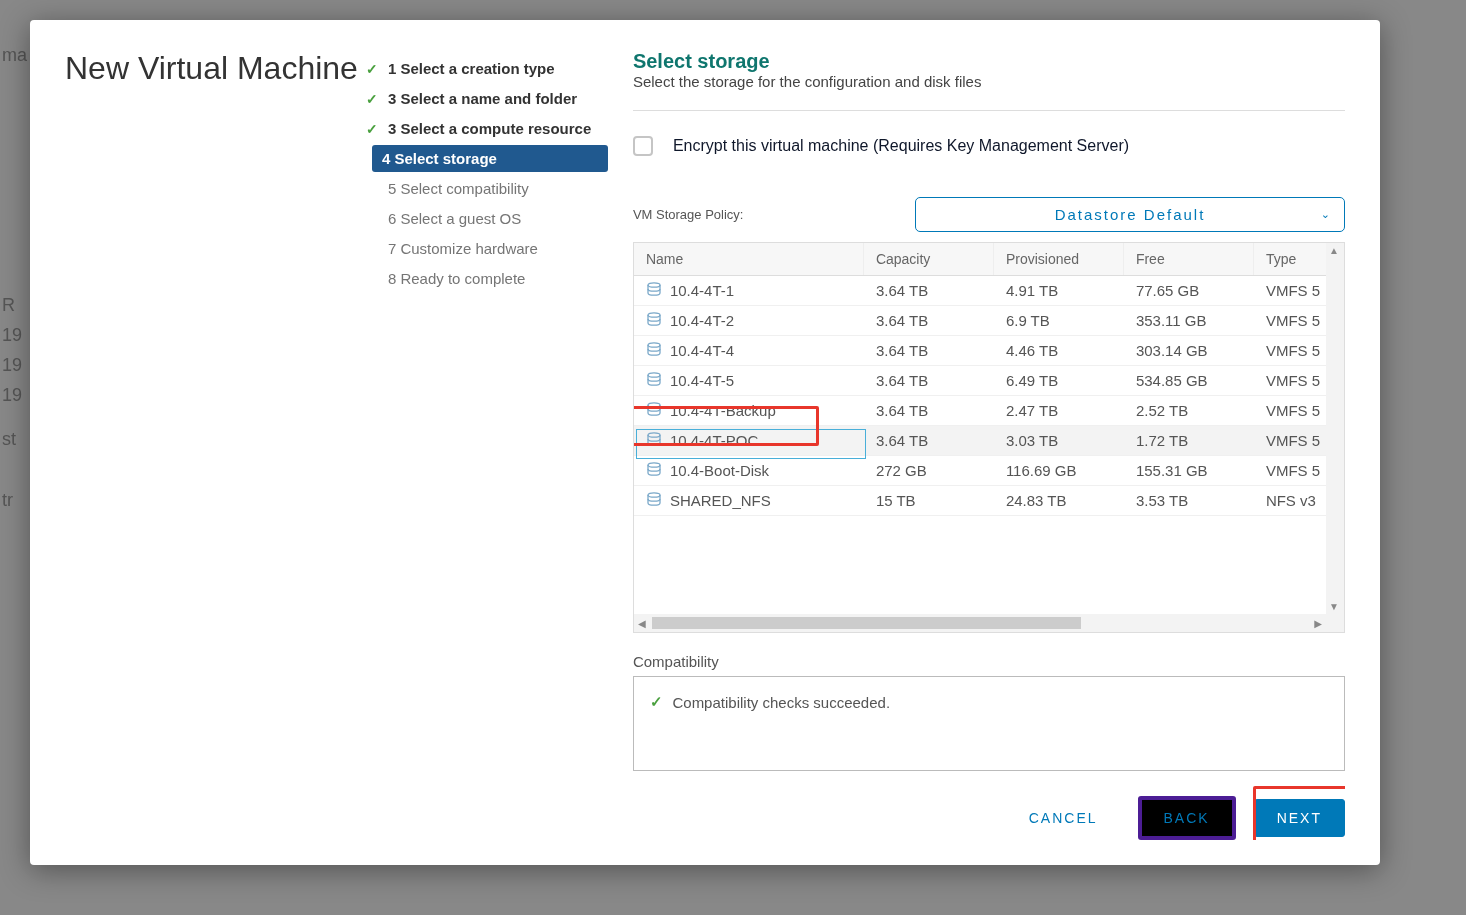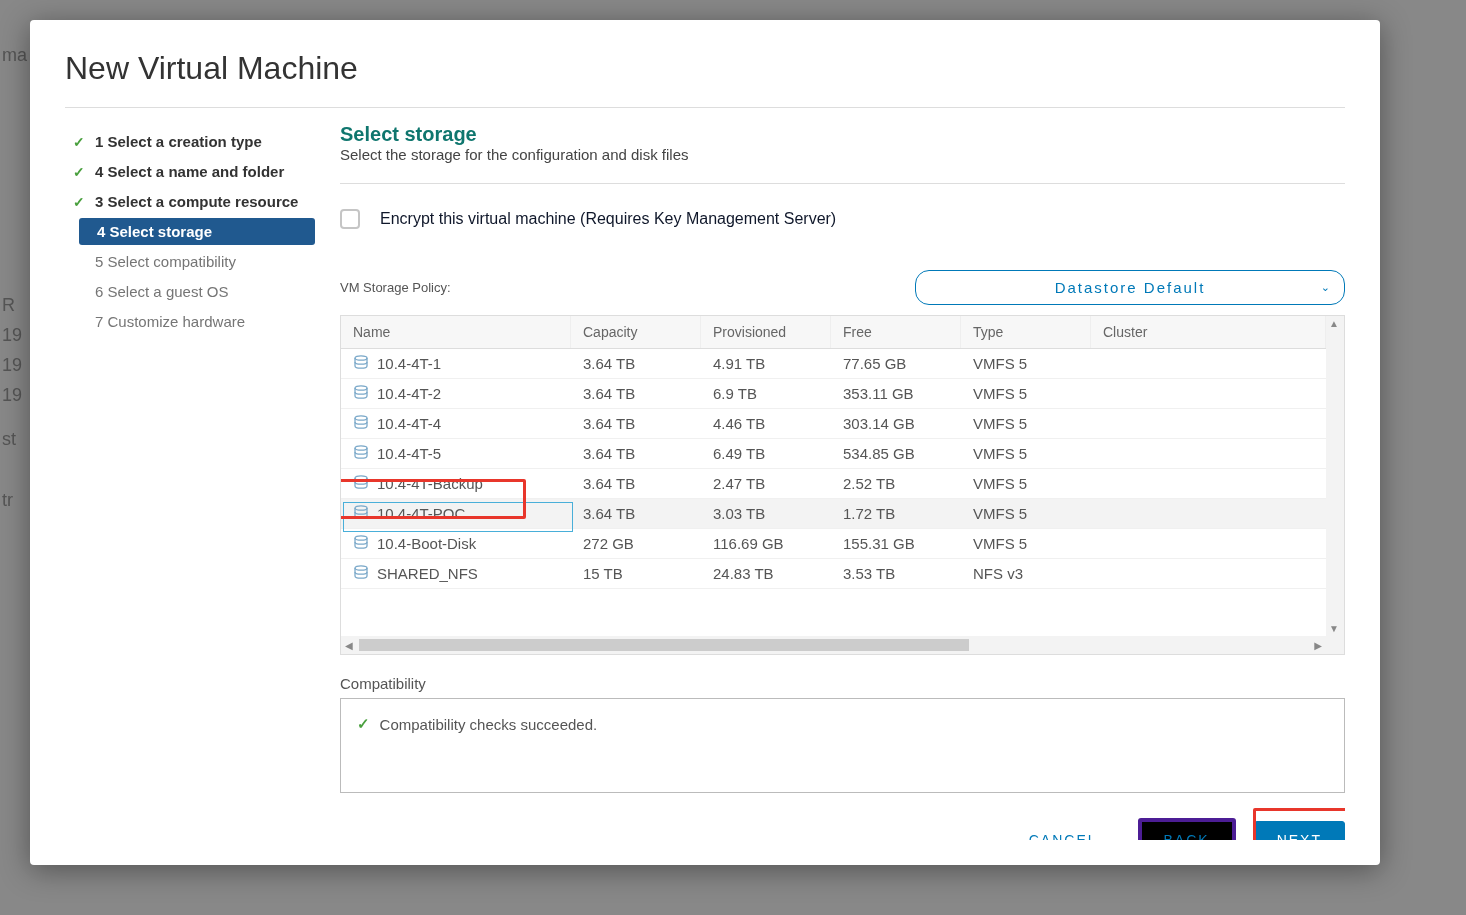--- a/index.html
+++ b/index.html
@@ -1,36 +1,36 @@
 <!DOCTYPE html>
 <html><head>
 <meta charset="utf-8">
 <style>
 *{box-sizing:border-box;margin:0;padding:0;font-family:"Helvetica Neue",Arial,sans-serif}
 body{background:#888;width:1466px;height:915px;overflow:hidden;position:relative}
 .bg-frag{position:absolute;color:#555;font-size:18px}
-.modal{position:absolute;left:30px;top:20px;width:1350px;height:845px;background:#fff;border-radius:4px;box-shadow:0 5px 30px rgba(0,0,0,.4);display:flex;flex-direction:column;padding:30px 35px 25px}
+.modal{position:absolute;left:30px;top:20px;width:1350px;height:845px;background:#fff;border-radius:4px;box-shadow:0 5px 30px rgba(0,0,0,.4);display:flex;flex-direction:row;padding:30px 35px 25px}
 .modal-title{font-size:32px;font-weight:300;color:#333;margin-bottom:20px}
 .modal-rule{border:none;border-top:1px solid #ddd;margin-bottom:15px}
 .modal-body{display:flex;flex:1;gap:25px;overflow:hidden}
 .steps{width:250px;flex-shrink:0;padding-top:5px}
 .step{display:flex;align-items:center;gap:8px;font-size:15px;padding:5px 8px;margin-bottom:3px;color:#757575;cursor:pointer}
 .step.done{color:#333;font-weight:600}
-.step.active{background:#20598f;color:#fff;font-weight:600;border-radius:3px;margin-left:14px;padding-left:18px}
+.step.active{background:#20598f;color:#fff;font-weight:600;border-radius:3px;margin-left:14px;padding-left:10px}
 .check{color:#4aa03f;font-weight:700;font-size:14px;width:14px}
 .step-num-pad{width:14px}
 .content{flex:1;display:flex;flex-direction:column;overflow:hidden}
 .heading{font-size:20px;font-weight:600;color:#0f766e;}
 .subheading{font-size:15px;color:#444;margin-bottom:20px}
 .content hr{border:none;border-top:1px solid #ddd;margin-bottom:25px}
 .encrypt-row{display:flex;align-items:center;gap:20px;color:#0f172a;font-size:16px;margin-bottom:41px}
 .chk{width:20px;height:20px;border:2px solid #c5c5c5;border-radius:4px}
 .policy-row{display:flex;align-items:center;justify-content:space-between;margin-bottom:10px}
 .policy-label{font-size:13px;color:#555}
-.policy-select{width:430px;border:1px solid #0079b8;border-radius:14px;padding:8px 4px;color:#0079b8;font-size:15px;letter-spacing:2px;display:flex;justify-content:center;align-items:center;position:relative;cursor:pointer}
+.policy-select{width:430px;border:1px solid #0079b8;border-radius:5px;padding:8px 4px;color:#0079b8;font-size:15px;letter-spacing:2px;display:flex;justify-content:center;align-items:center;position:relative;cursor:pointer}
 .policy-select .caret{position:absolute;right:12px;color:#0079b8;font-size:11px}
 .grid{border:1px solid #ddd;flex:1;display:flex;flex-direction:column;min-height:340px;position:relative}
 .ghead,.grow{display:grid;grid-template-columns:230px 130px 130px 130px 130px 1fr 18px}
 .ghead{background:#f7f7f7;border-bottom:1px solid #ddd;font-size:14px;color:#666}
 .ghead>div{padding:8px 12px;border-right:1px solid #eee}
 .gbody{flex:1;overflow:hidden;position:relative}
 .grow{font-size:15px;color:#555;border-bottom:1px solid #f0f0f0;cursor:pointer}
 .grow>div{padding:6px 12px;white-space:nowrap;overflow:hidden;text-overflow:ellipsis}
 .grow.selected{background:#f3f3f3}
 .grow.selected .name-cell{position:relative}
@@ -76,40 +76,44 @@
   <hr class="modal-rule">
   <div class="modal-body">
 
     <div class="steps" id="steps">
         <div class="step done">
           <span class="check">✓</span>
           <span>1 Select a creation type</span>
         </div>
         <div class="step done">
           <span class="check">✓</span>
-          <span>4 Select a name and folder</span>
+          <span>3 Select a name and folder</span>
         </div>
         <div class="step done">
           <span class="check">✓</span>
           <span>3 Select a compute resource</span>
         </div>
         <div class="step active">
           <span>4 Select storage</span>
         </div>
         <div class="step ">
           <span class="step-num-pad"></span>
           <span>5 Select compatibility</span>
         </div>
         <div class="step ">
           <span class="step-num-pad"></span>
           <span>6 Select a guest OS</span>
         </div>
         <div class="step ">
           <span class="step-num-pad"></span>
           <span>7 Customize hardware</span>
+        </div>
+        <div class="step ">
+          <span class="step-num-pad"></span>
+          <span>8 Ready to complete</span>
         </div>
       </div>
 
     <div class="content">
       <div class="heading">Select storage</div>
       <div class="subheading">Select the storage for the configuration and disk files</div>
       <hr>
 
       <div class="encrypt-row">
         <span class="chk"></span>

